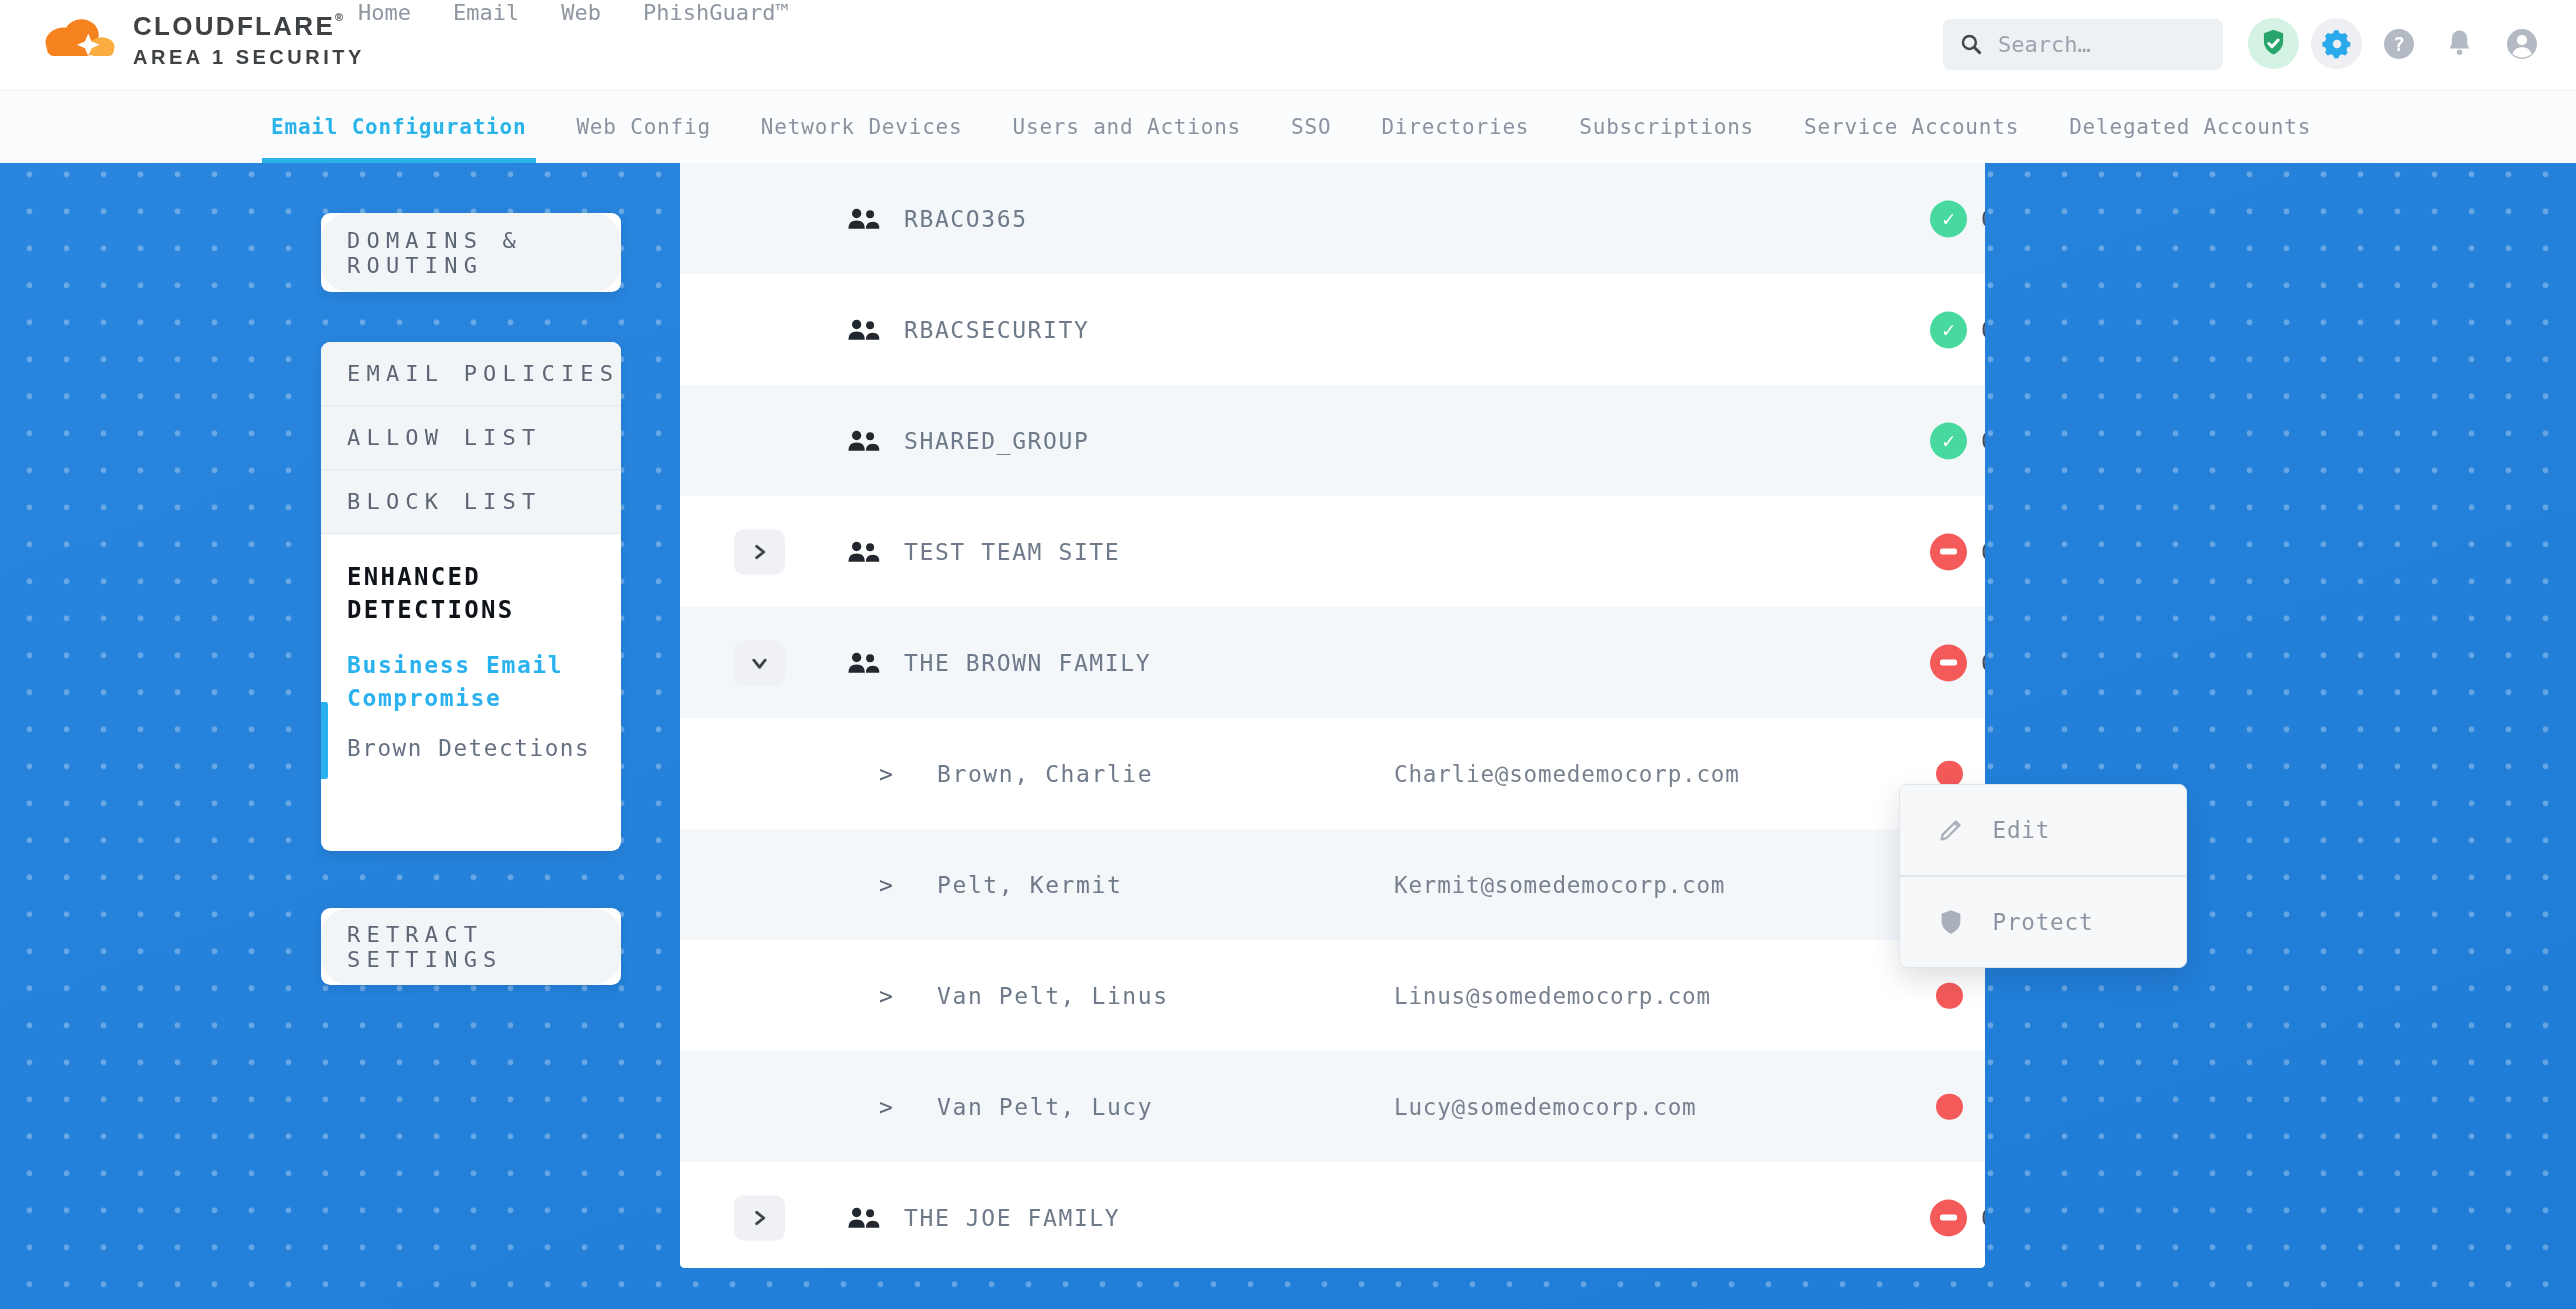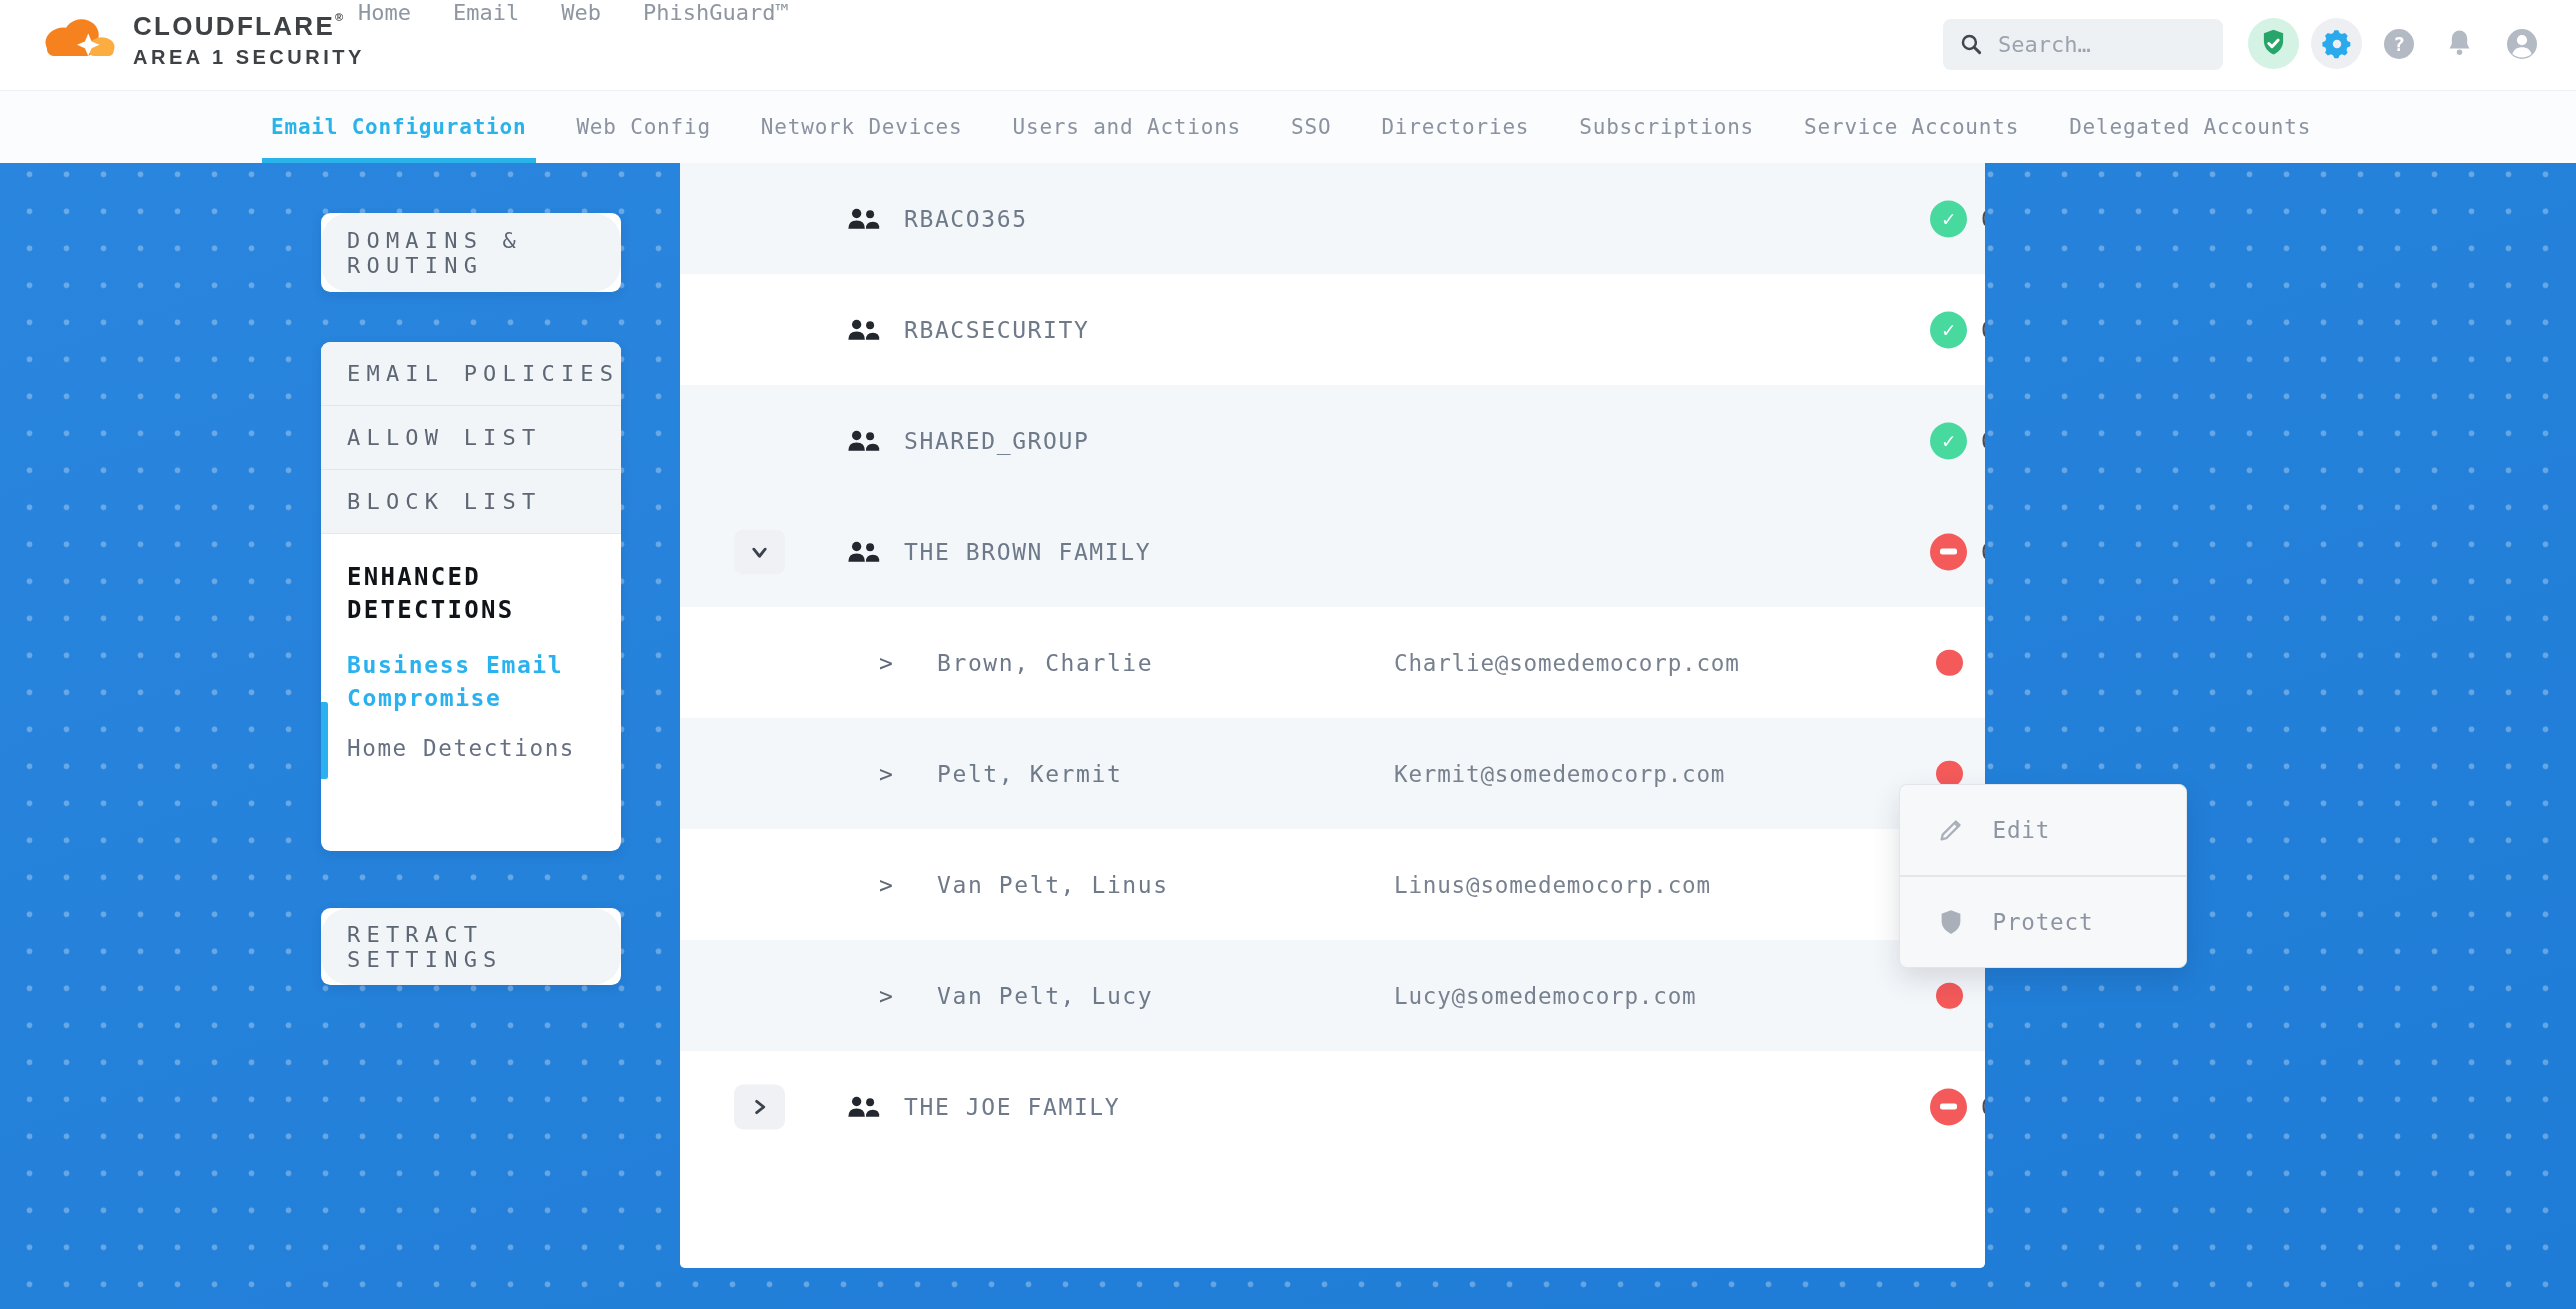--- a/index.html
+++ b/index.html
@@ -184,21 +184,21 @@
 
   <div class="scard" id="card-policies">
     <div id="policy-list">
         <div class="side-item">EMAIL POLICIES</div>
         <div class="side-item">ALLOW LIST</div>
         <div class="side-item">BLOCK LIST</div>
       </div>
     <div class="enhanced">
       <div class="enh-title">ENHANCED DETECTIONS</div>
       <div class="enh-item active">Business Email Compromise</div>
-      <div class="enh-item plain">Home Detections</div>
+      <div class="enh-item plain">Brown Detections</div>
     </div>
     <div class="active-bar"></div>
   </div>
 
   <div class="scard" id="card-retract">
     <div class="single">RETRACT SETTINGS</div>
   </div>
 
   <div class="panel" id="rows">
       <div class="row group tint">
@@ -246,20 +246,45 @@
     <svg class="gicon" viewBox="0 0 24 16">
       <circle cx="7" cy="4" r="3.4" fill="#23272e"></circle>
       <path d="M1 15q0-6 6-6t6 6z" fill="#23272e"></path>
       <circle cx="16.8" cy="4.6" r="2.9" fill="#23272e"></circle>
       <path d="M13.8 15q0-5 5-5t4.6 5z" fill="#23272e"></path>
     </svg>
     <span class="name">SHARED_GROUP</span>
 
     <span class="badge ok"></span>
     <span class="count">0/0</span>
+
+    <button class="dots">
+          <i></i>
+          <i></i>
+          <i></i>
+        </button>
+
+  </div>
+      <div class="row group">
+    <button class="expander">
+      <svg viewBox="0 0 12 12">
+        <path d="M4 2l5 4-5 4" fill="none" stroke="#3c434d" stroke-width="2" stroke-linecap="round" stroke-linejoin="round"></path>
+      </svg>
+    </button>
+
+    <svg class="gicon" viewBox="0 0 24 16">
+      <circle cx="7" cy="4" r="3.4" fill="#23272e"></circle>
+      <path d="M1 15q0-6 6-6t6 6z" fill="#23272e"></path>
+      <circle cx="16.8" cy="4.6" r="2.9" fill="#23272e"></circle>
+      <path d="M13.8 15q0-5 5-5t4.6 5z" fill="#23272e"></path>
+    </svg>
+    <span class="name">TEST TEAM SITE</span>
+
+    <span class="badge blocked"></span>
+    <span class="count">0/1</span>
 
     <button class="dots">
           <i></i>
           <i></i>
           <i></i>
         </button>
 
   </div>
       <div class="row group tint">
     <button class="expander expanded">

